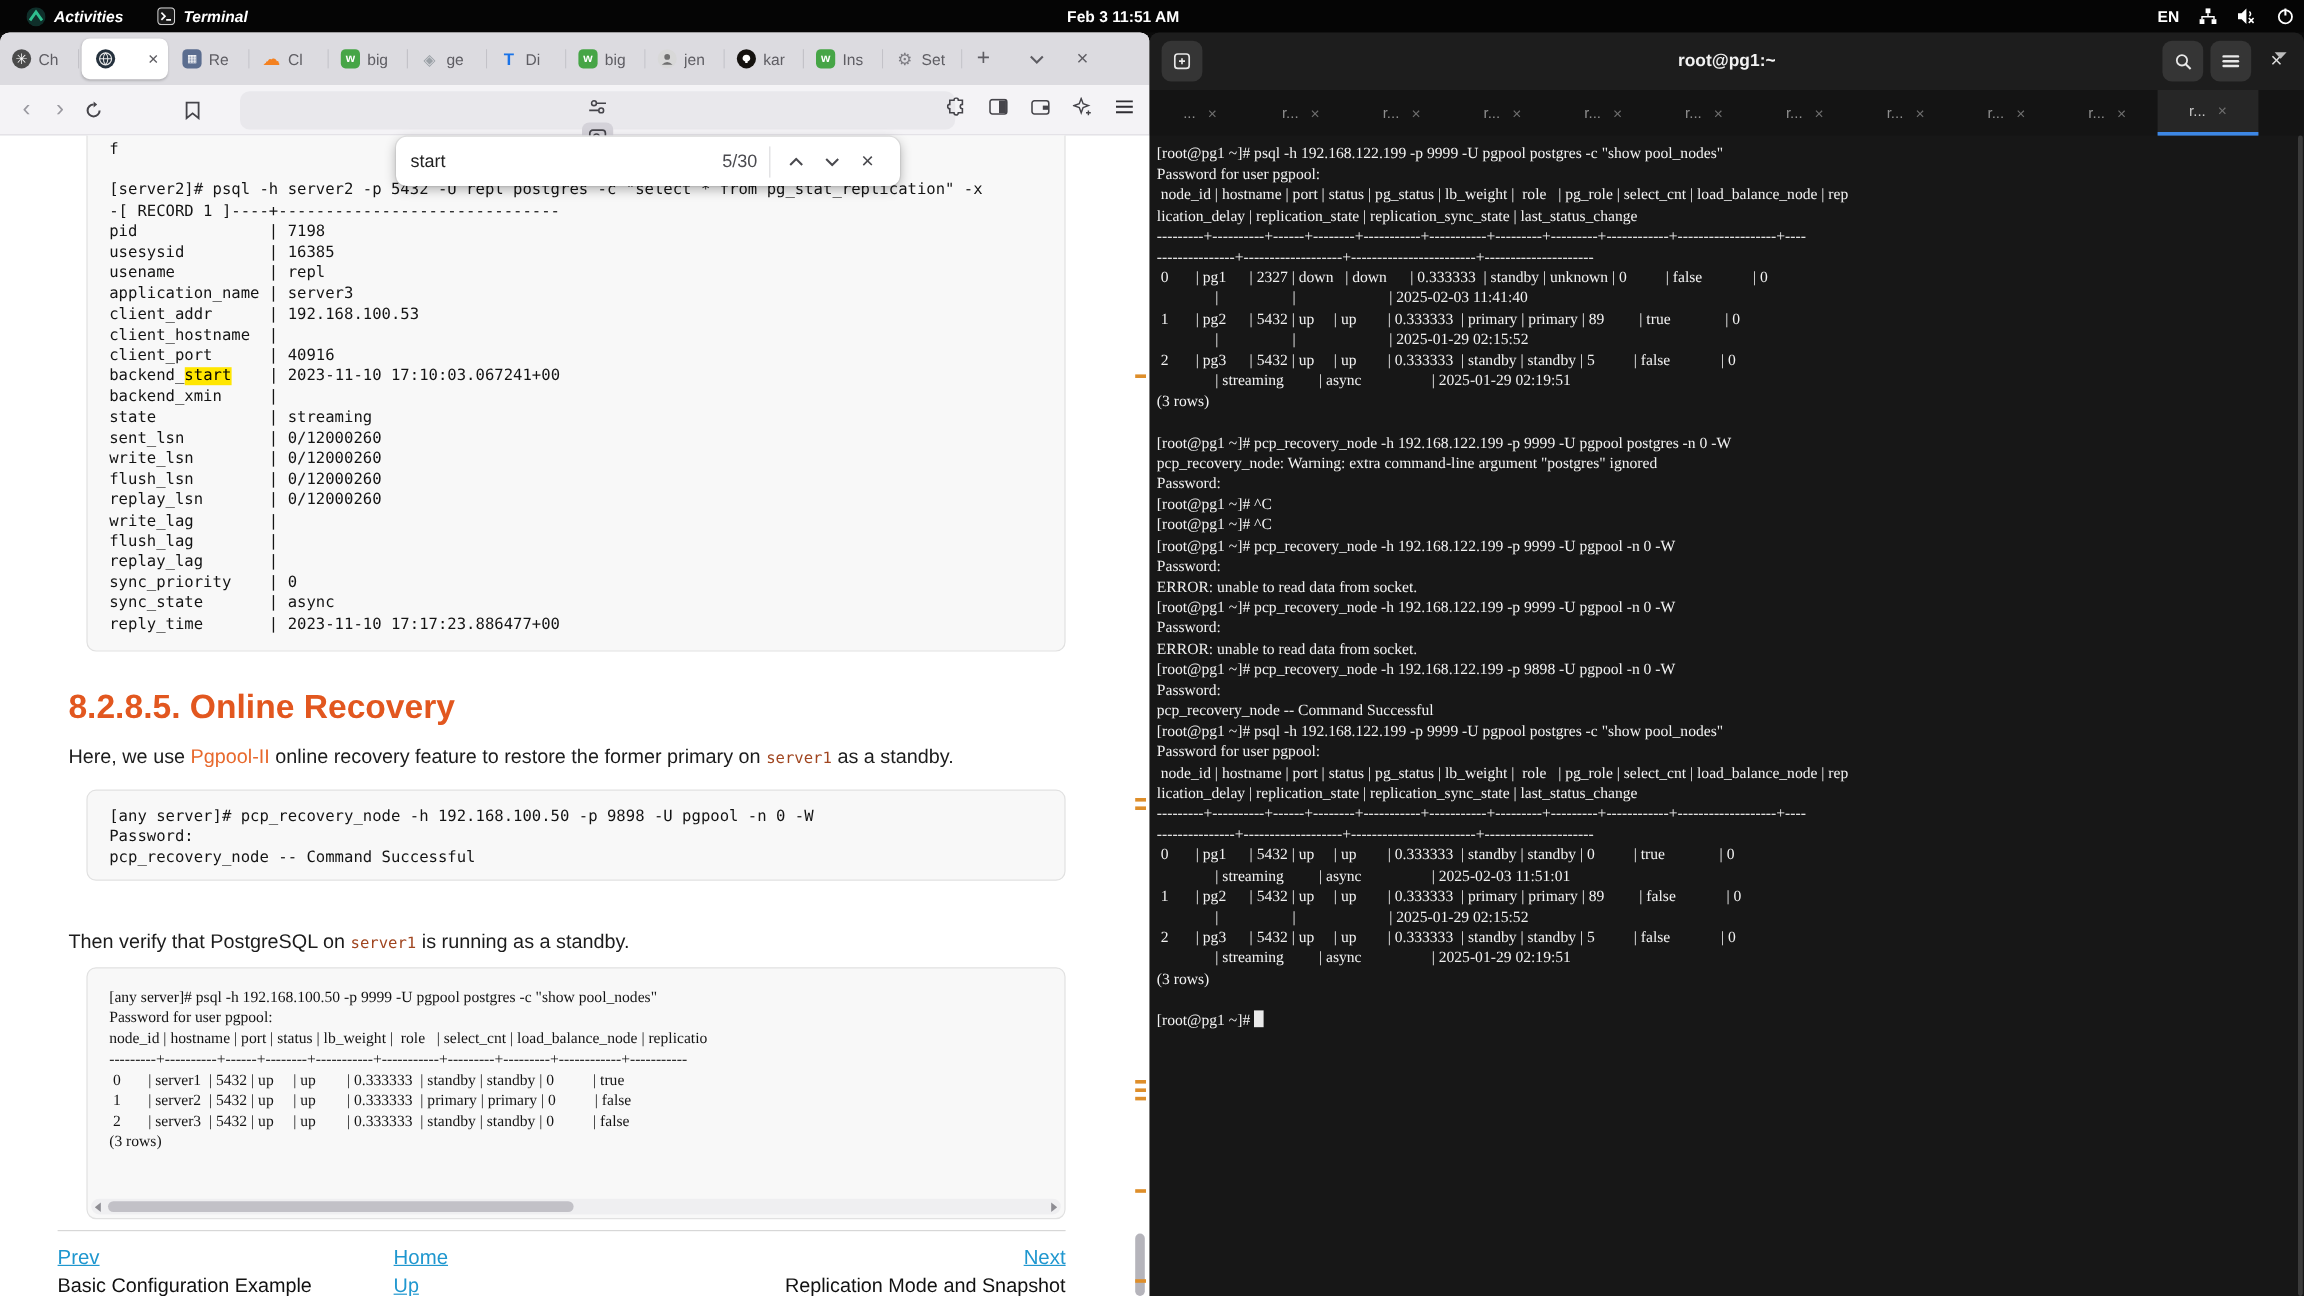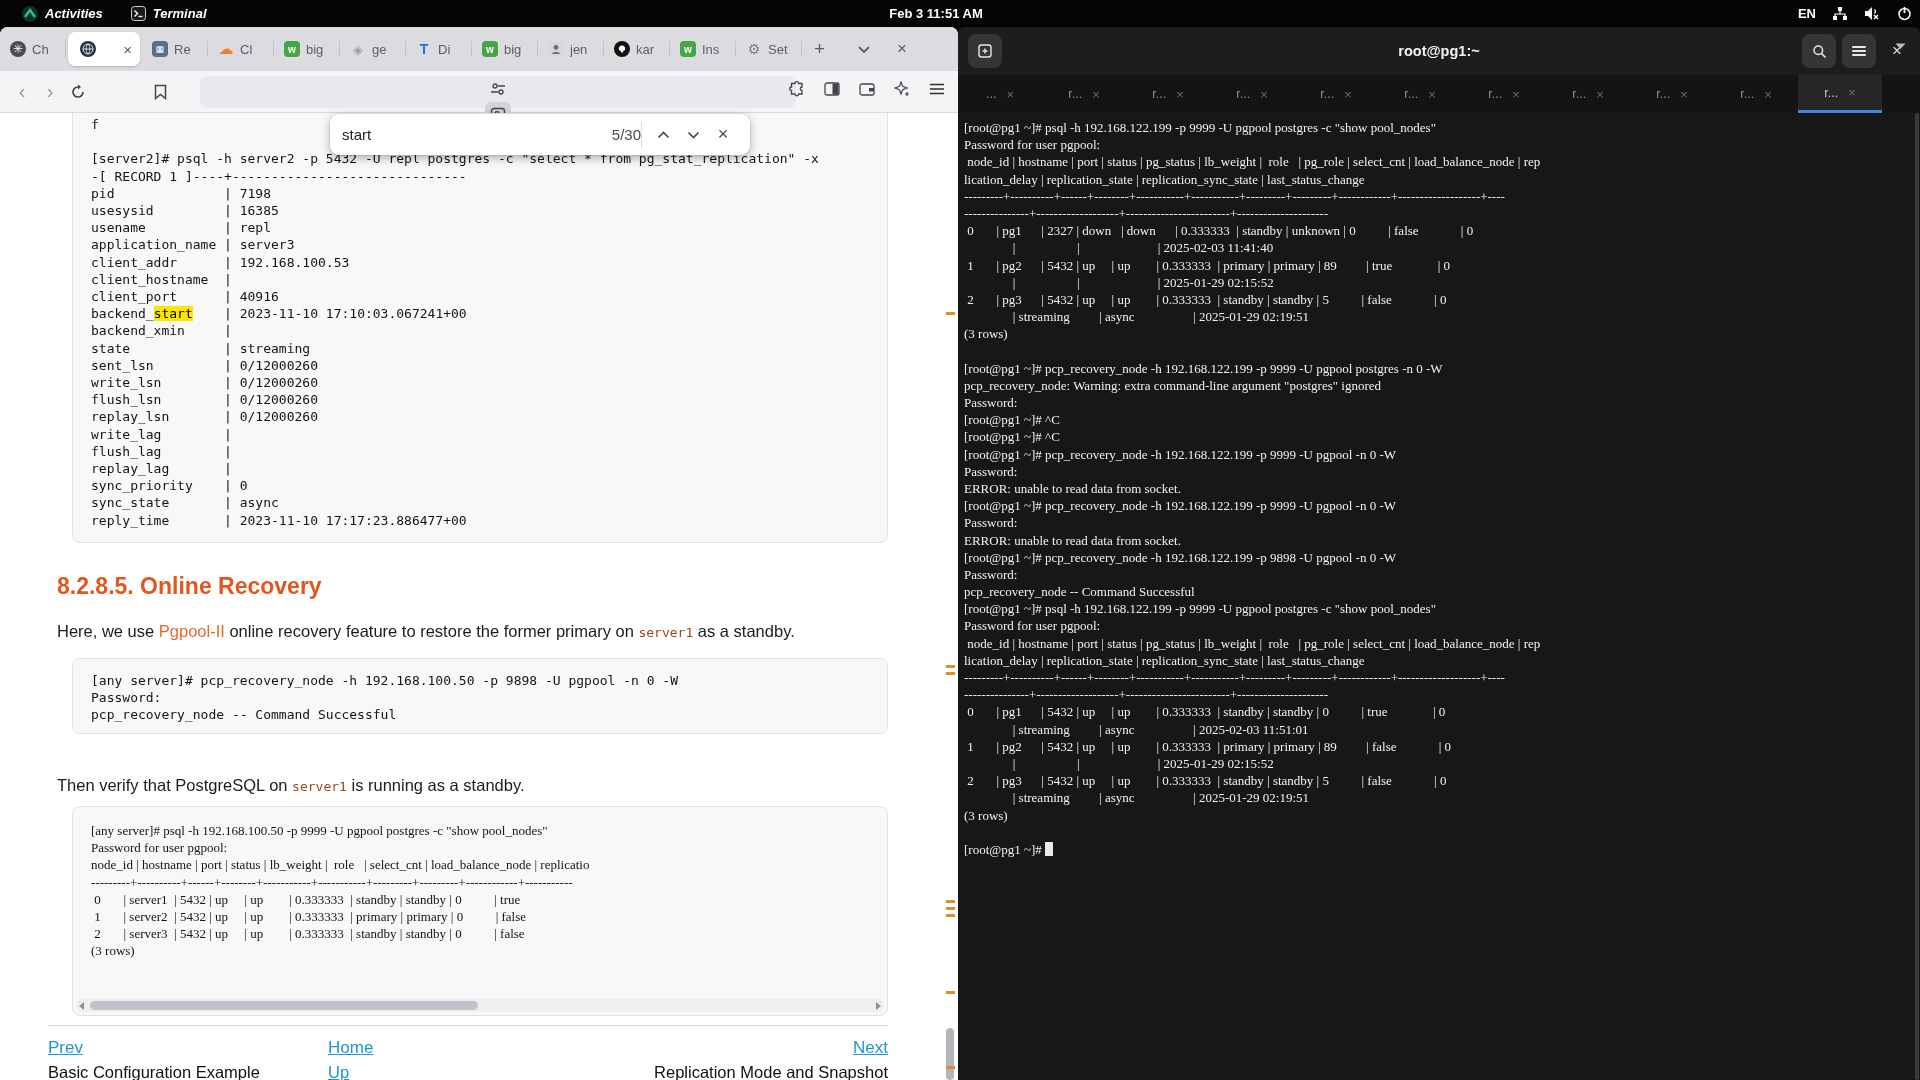--- a/index.html
+++ b/index.html
@@ -43,36 +43,36 @@
   .pill-div { width:1px; height:18px; background:#c7c6cc; margin:0 6px; }
   .badge { position:absolute; top:-5px; right:-6px; min-width:14px; height:14px; background:#e8321e; color:#fff;
            font-size:9px; font-weight:700; border-radius:7px; display:flex; align-items:center; justify-content:center; padding:0 3px; }
   #toolbar-right { position:absolute; right:8px; top:5px; display:flex; align-items:center; gap:9px; }
 
   
   #findbar { position:absolute; left:330px; top:87px; width:420px; height:41px; background:#fff; border-radius:9px;
              box-shadow:0 3px 10px rgba(0,0,0,.3), 0 0 0 1px rgba(0,0,0,.06); z-index:30;
              display:flex; align-items:center; padding:0 12px; }
   #find-query { flex:1; font-size:15px; color:#222; }
-  #find-count { font-size:15px; color:#4a4a4f; }
+  #find-count { font-size:15px; color:#4a4a4f; margin-right:10px; }
   .find-div { width:1px; height:26px; background:#dcdcdf; margin-right:6px; }
   .find-btn { width:30px; height:28px; display:flex; align-items:center; justify-content:center; color:#4a4a4f; font-size:15px; }
 
   
   #bcontent { position:absolute; left:0; top:86px; width:958px; height:967px; background:#fff; overflow:hidden; }
   .prebox { position:absolute; background:#f8f8f8; border:1px solid #e1e1e1; border-radius:8px; overflow:hidden; }
   .prebox pre, .mono { font-family:"DejaVu Sans Mono",monospace; font-size:13px; line-height:17.2px; color:#141414; white-space:pre; }
   #prebox1 { left:72px; top:-14px; width:816px; height:444px; }
   #prebox1 pre { padding:16px 18px; }
   mark.find-hl { background:#ffe600; color:#000; }
   #prebox2 { left:72px; top:545px; width:816px; height:76px; }
   #prebox2 pre { padding:13px 18px; }
   #prebox3 { left:72px; top:693px; width:816px; height:210px; }
   #prebox3 pre { padding:15px 18px;font-family:Liberation Serif, serif; }
-  #sec-heading { position:absolute; left:57px; top:460px; font-size:23px; font-weight:700; color:#e2571f; }
+  #sec-heading { position:absolute; left:57px; top:460px; font-size:28px; font-weight:700; color:#e2571f; }
   .para { position:absolute; left:57px; width:830px; font-size:16.5px; line-height:24px; color:#1c1c1c; }
   #para1 { top:506px; } #para2 { top:660px; }
   .olink { color:#e8692d; text-decoration:none; }
   .inline-code { font-family:"DejaVu Sans Mono",monospace; font-size:13px; color:#a0451f; }
   #hscroll3 { position:absolute; left:3px; right:3px; bottom:3px; height:13px; background:#efeff1; border-radius:7px; }
   #hthumb3 { position:absolute; left:14px; top:2px; width:388px; height:9px; background:#c2c1c7; border-radius:5px; }
   .harrow { position:absolute; top:3px; width:0; height:0; border-top:4px solid transparent; border-bottom:4px solid transparent; }
   .harrow.left { left:3px; border-right:5px solid #8e8d93; }
   .harrow.right { right:3px; border-left:5px solid #8e8d93; }
   #content-hr { position:absolute; left:48px; top:912px; width:840px; height:1px; background:#d7d7d7; }

